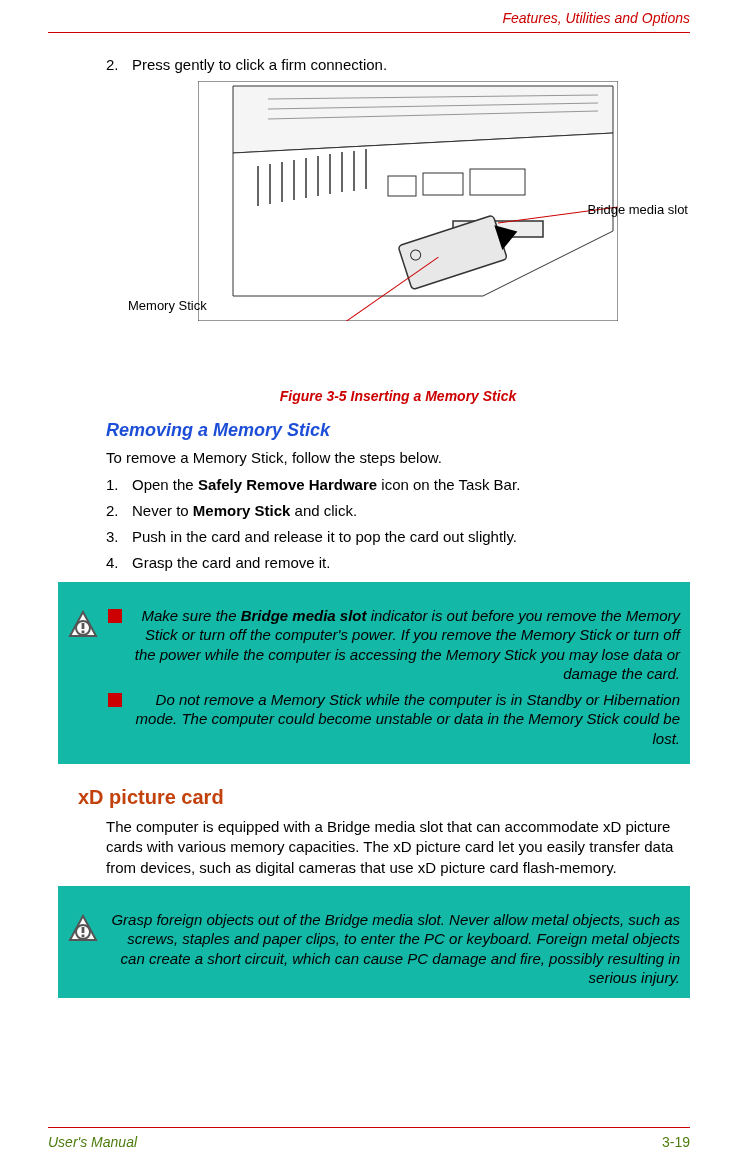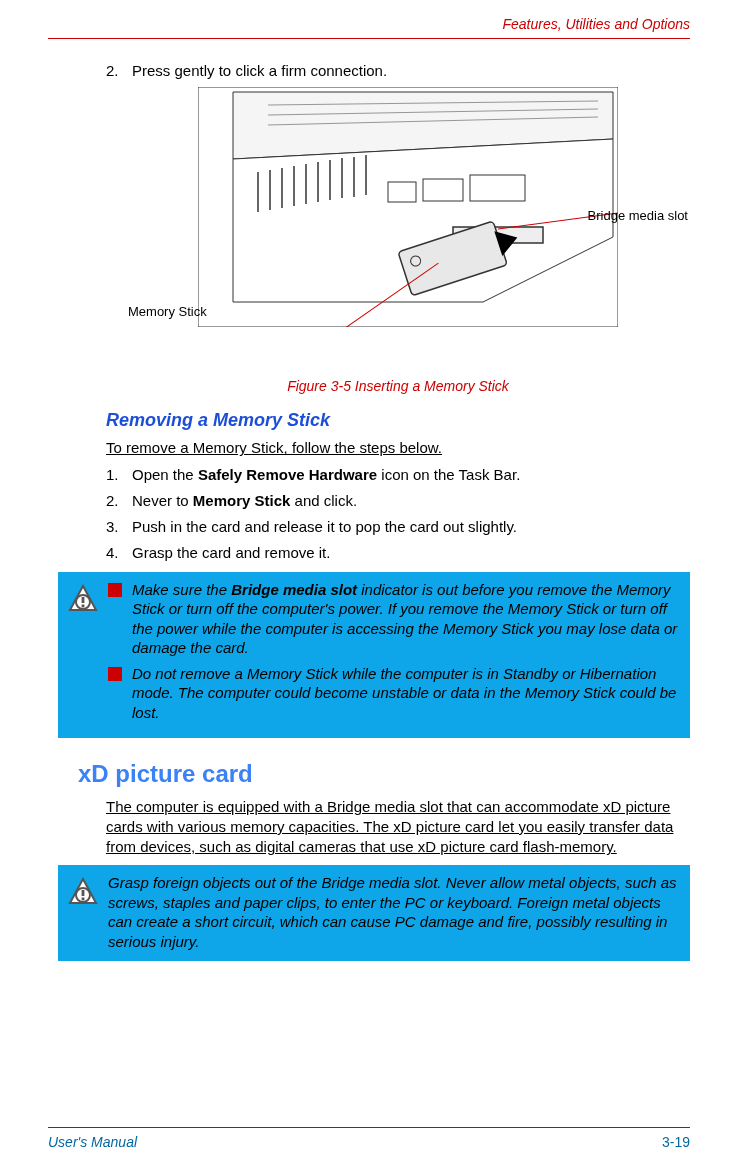--- a/index.html
+++ b/index.html
@@ -1,40 +1,40 @@
 <!DOCTYPE html>
 <html><head>
 <meta charset="utf-8">
 <style>
   * { box-sizing: border-box; margin: 0; padding: 0; }
   html, body { width: 738px; height: 1172px; background: #fff; font-family: Arial, Helvetica, sans-serif; color: #000; }
   .page { width: 738px; height: 1172px; position: relative; padding: 0 48px; }
-  .header { padding-top: 16px; text-align: right; color: #cc0000; font-style: italic; font-size: 14px; }
+  .header { padding-top: 10px; text-align: right; color: #cc0000; font-style: italic; font-size: 14px; }
   .red-rule { border: none; border-top: 1.5px solid #cc0000; margin-top: 6px; }
   .content { margin-left: 58px; margin-right: 0; margin-top: 22px; font-size: 15px; line-height: 1.35; }
   .step { display: flex; margin-bottom: 6px; }
   .step-num { width: 26px; flex-shrink: 0; }
   .figure-wrap { position: relative; margin: 6px auto 0 auto; width: 520px; height: 260px; }
   .laptop-img { position: absolute; left: 60px; top: 0; }
   .callout { position: absolute; font-size: 13px; color: #000; }
   .callout-bridge { right: -30px; top: 120px; }
   .callout-mem { left: -10px; top: 216px; }
-  .figure-caption { text-align: center; color: #cc0000; font-style: italic; font-size: 14px; margin-top: 30px; margin-bottom: 12px; }
+  .figure-caption { text-align: center; color: #cc0000; font-style: italic; font-size: 14px; margin-top: 46px; margin-bottom: 12px; font-weight: bold; }
   .h3 { color: #1d4ed8; font-style: italic; font-weight: bold; font-size: 18px; margin-bottom: 6px; }
-  .h2 { color: #3b82f6; font-weight: bold; font-size: 24px; margin-top: 20px; margin-bottom: 6px; margin-left: -28px; }
-  .para { margin-bottom: 6px; text-decoration: underline; }
-  .warn-box { background: #0ea5e9; padding: 8px 10px 10px 10px; margin-top: 8px; margin-left: -48px; margin-right: 0; display: flex; }
+  .h2 { color: #c2410c; font-weight: bold; font-size: 20px; margin-top: 20px; margin-bottom: 6px; margin-left: -28px; }
+  .para { margin-bottom: 6px; }
+  .warn-box { background: #14b8a6; padding: 24px 10px 10px 10px; margin-top: 8px; margin-left: -48px; margin-right: 0; display: flex; text-align: right; }
   .warn-icon-col { width: 40px; flex-shrink: 0; }
   .warn-icon { display: block; margin-top: 4px; }
   .warn-body { font-style: italic; font-size: 15px; line-height: 1.3; }
   .bullet-row { display: flex; margin-bottom: 6px; }
   .bullet-sq { width: 14px; height: 14px; background: #cc0000; flex-shrink: 0; margin-right: 10px; margin-top: 3px; }
   .footer { position: absolute; left: 48px; right: 48px; bottom: 22px; }
   .footer-rule { border: none; border-top: 1.5px solid #cc0000; margin-bottom: 6px; }
-  .footer-row { display: flex; justify-content: space-between; color: #0369a1; font-size: 14px; }
+  .footer-row { display: flex; justify-content: space-between; color: #4d7c0f; font-size: 14px; }
 </style>
 </head>
 <body>
 
 <div class="page">
 
   <div class="header">
     <span>Features, Utilities and Options</span>
   </div>
   <hr class="red-rule">

